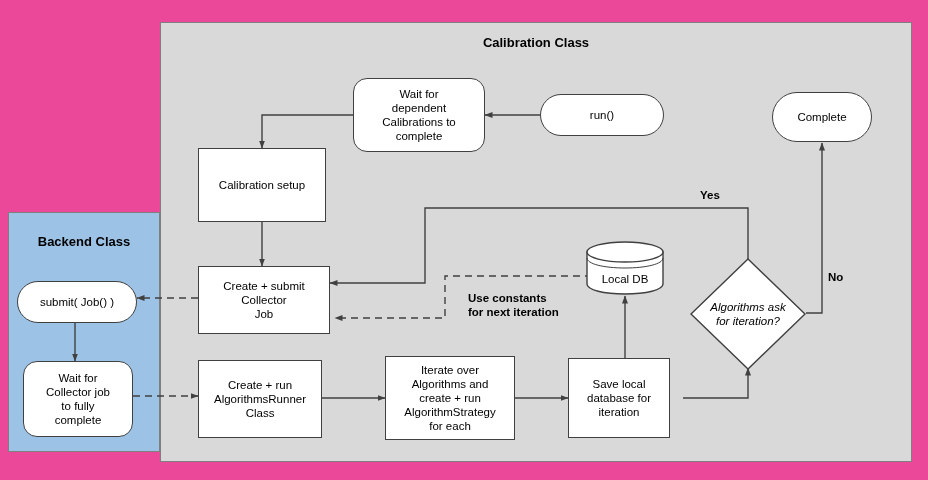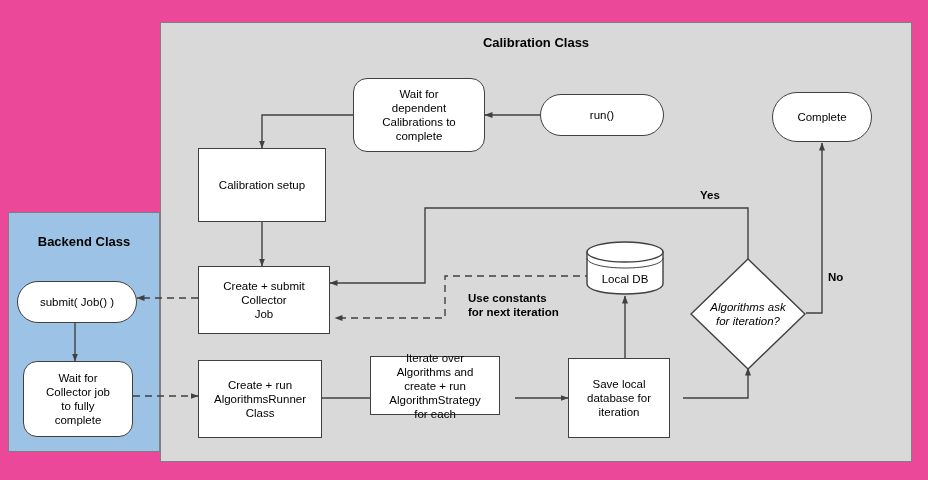--- a/index.html
+++ b/index.html
@@ -185,21 +185,21 @@
 Collector
 Job</span>
   </div>
 
   <div class="node rect" style="left:198px; top:360px; width:124px; height:78px;">
     <span style="white-space:pre-line;">Create + run
 AlgorithmsRunner
 Class</span>
   </div>
 
-  <div class="node rect" style="left:370px; top:356px; width:130px; height:59px;">
+  <div class="node rect" style="left:385px; top:356px; width:130px; height:84px;">
     <span style="white-space:pre-line;">Iterate over
 Algorithms and
 create + run
 AlgorithmStrategy
 for each</span>
   </div>
 
   <div class="node rect" style="left:568px; top:358px; width:102px; height:80px;">
     <span style="white-space:pre-line;">Save local
 database for

